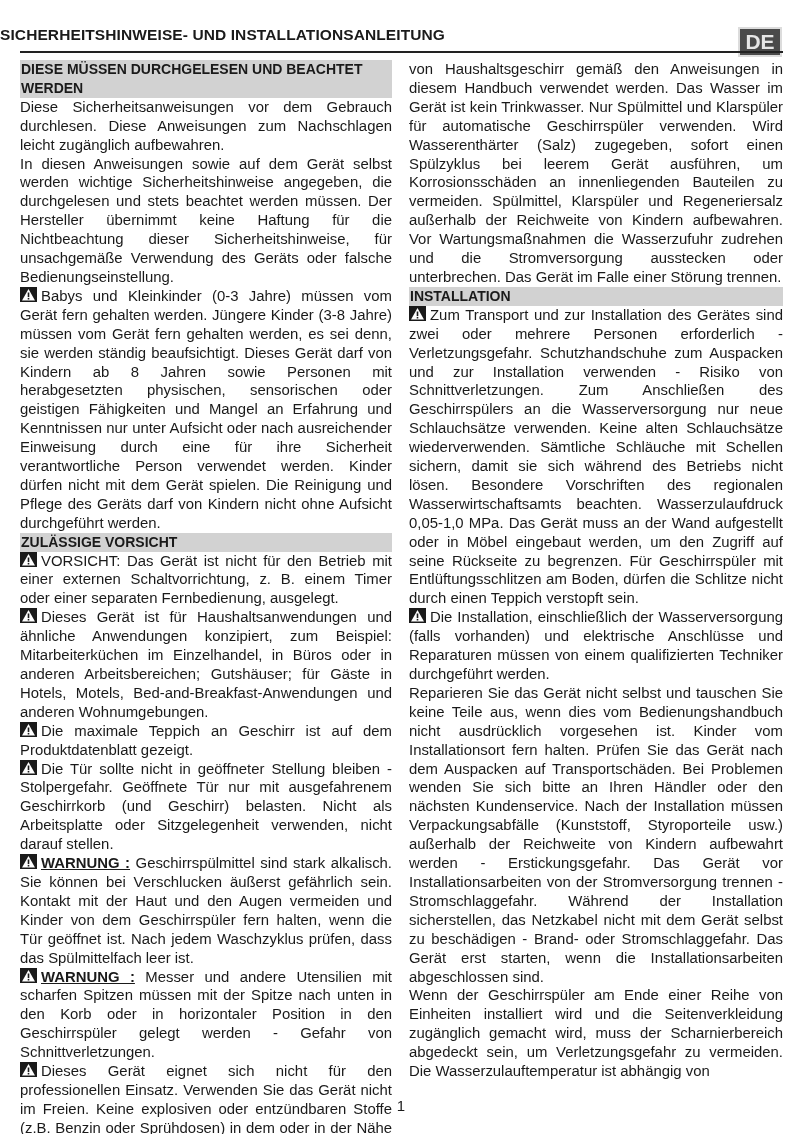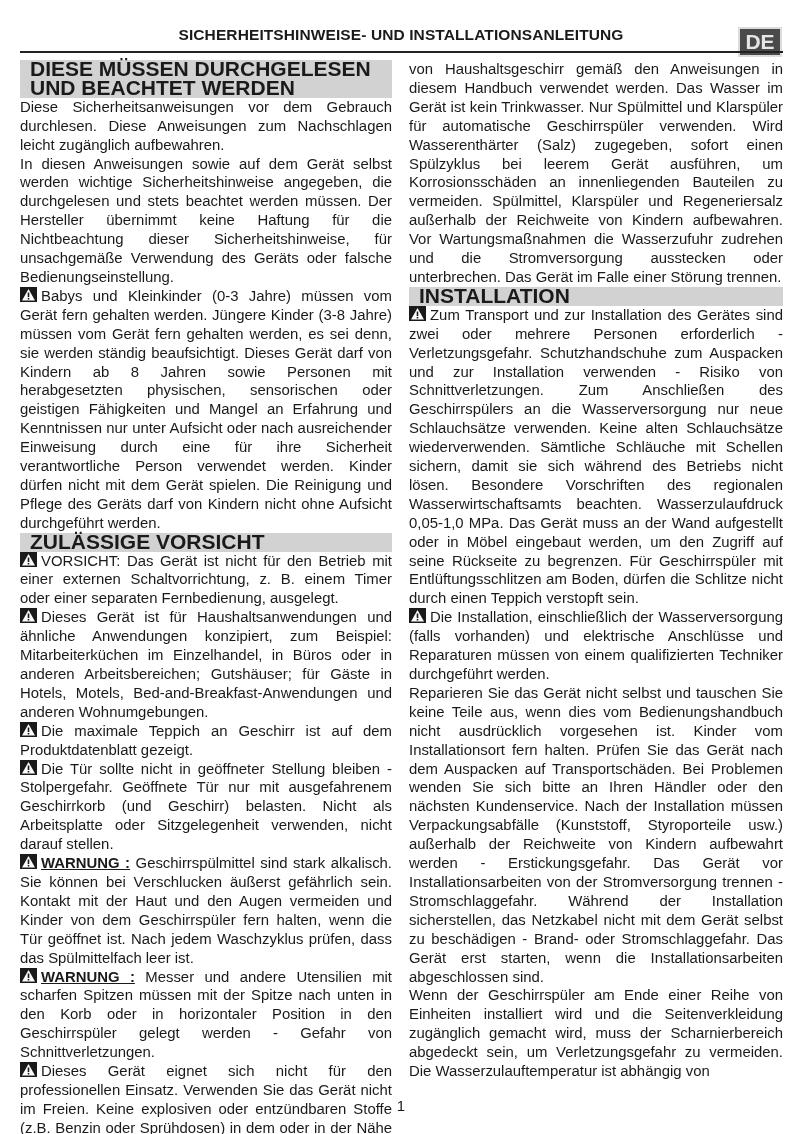--- a/index.html
+++ b/index.html
@@ -1,28 +1,28 @@
 <!DOCTYPE html>
 <html><head>
 <meta charset="utf-8">
 <style>
   html, body { margin: 0; padding: 0; background: #ffffff; }
   body { width: 802px; height: 1134px; position: relative; overflow: hidden;
          font-family: "Liberation Sans", sans-serif; color: #1a1a1a; }
-  .header-title { position: absolute; left: 0; width: 802px; top: 26px; text-align: center;
+  .header-title { position: absolute; left: 0; width: 802px; top: 26px; text-align: left;
          font-size: 15.5px; font-weight: bold; letter-spacing: 0.1px; color: #1a1a1a; }
   .lang-badge { position: absolute; left: 740px; top: 21px; width: 40px; height: 26px;
          background: #4a4a4a; color: #e6e6e6; font-weight: bold; font-size: 21px;
          text-align: center; line-height: 26px; box-shadow: 0 0 0 2px #dcdcdc; margin-top: 8px; }
   .header-rule { position: absolute; left: 20px; width: 763px; top: 51px; height: 1.5px; background: #222; }
   .col { position: absolute; top: 60px; font-size: 14.9px; line-height: 18.9px; text-align: justify; }
   .col-left { left: 20px; width: 372px; }
   .col-right { left: 409px; width: 374px; }
-  .section-heading { background: #d2d2d2; font-weight: bold; font-size: 21px; line-height: 18.9px;
-         text-align: left; padding-left: 10px; color: #1a1a1a; }
+  .section-heading { background: #d2d2d2; font-weight: bold; font-size: 14px; line-height: 18.9px;
+         text-align: left; padding-left: 1px; color: #1a1a1a; }
   p { margin: 0; }
   .warn { display: inline-block; width: 17px; height: 15px; vertical-align: -1px; margin-right: 4px; }
   .warn svg { display: block; }
   .bold { font-weight: bold; text-decoration: underline; }
   .page-number { position: absolute; top: 1097px; left: 0; width: 802px; text-align: center; font-size: 15px; }
 </style>
 </head>
 <body>
 
 <div class="header-title">SICHERHEITSHINWEISE- UND INSTALLATIONSANLEITUNG</div>

